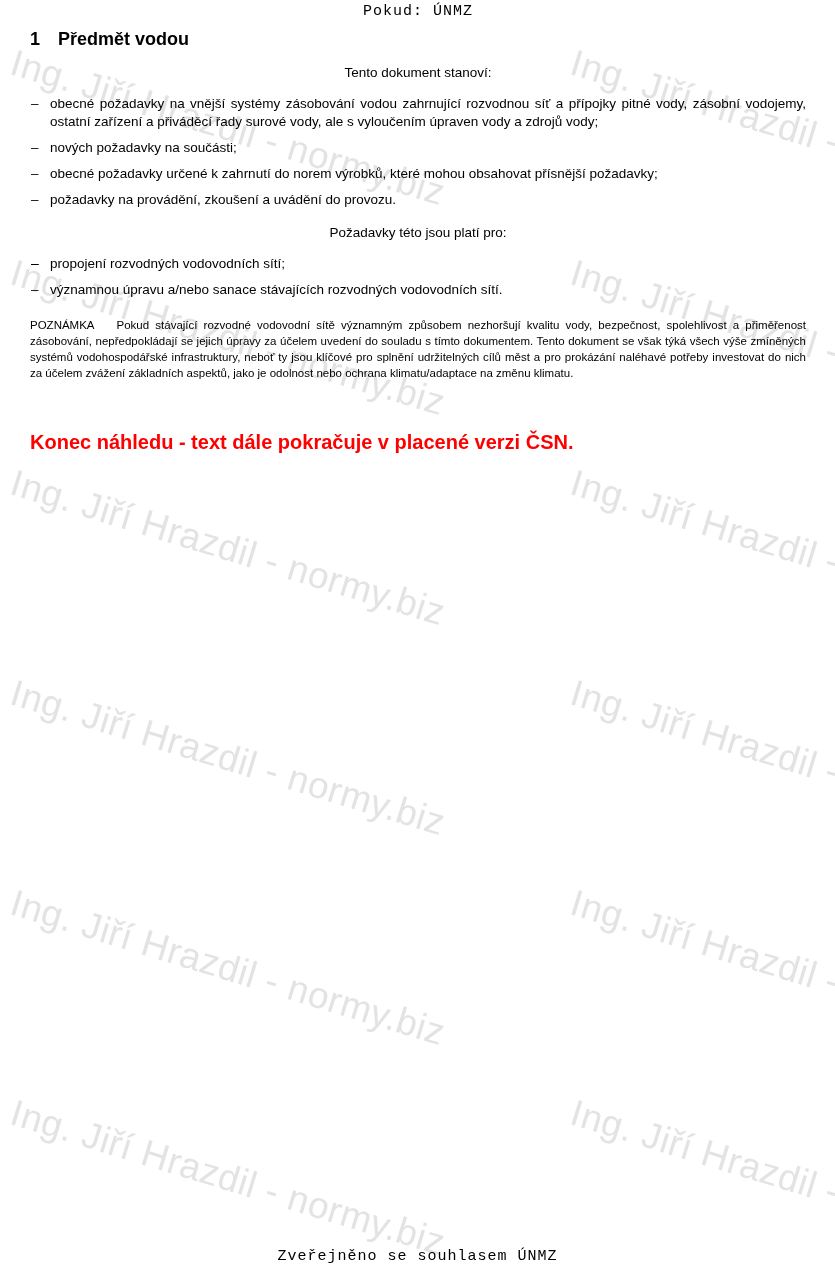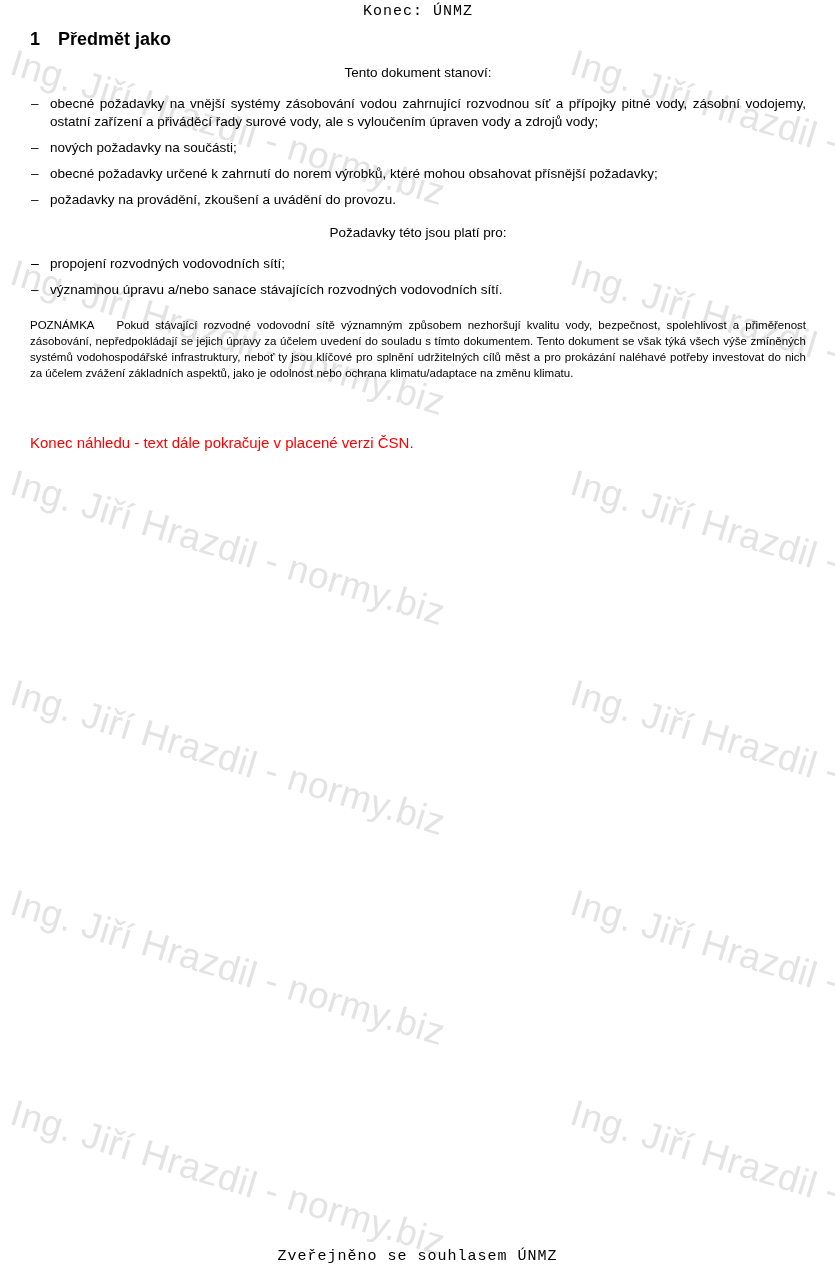--- a/index.html
+++ b/index.html
@@ -75,22 +75,22 @@
   li.justify span.li-text-wrap { display: block; text-align: justify; }
   p.note-para {
     margin: 18px 0 0 0;
     font-size: 11.5px;
     line-height: 16px;
     text-align: justify;
   }
   .note-label { margin-right: 22px; }
   p.preview-end {
     margin: 52px 0 11px 0;
-    font-size: 15px;
-    font-weight: normal;
+    font-size: 20px;
+    font-weight: bold;
     line-height: 19px;
   }
   .footer-line {
     position: absolute;
     left: 0;
     right: 0;
     top: 1248px;
     text-align: center;
     font-family: "Liberation Mono", monospace;
     font-size: 15px;
@@ -113,23 +113,23 @@
       <div class="wm" style="left: 18px; top: 672px; color: rgb(227, 227, 227);">Ing. Jiří Hrazdil - normy.biz</div>
       <div class="wm" style="left: 578px; top: 672px; color: rgb(227, 227, 227);">Ing. Jiří Hrazdil - normy.biz</div>
       <div class="wm" style="left: 18px; top: 882px; color: rgb(227, 227, 227);">Ing. Jiří Hrazdil - normy.biz</div>
       <div class="wm" style="left: 578px; top: 882px; color: rgb(227, 227, 227);">Ing. Jiří Hrazdil - normy.biz</div>
       <div class="wm" style="left: 18px; top: 1092px; color: rgb(227, 227, 227);">Ing. Jiří Hrazdil - normy.biz</div>
       <div class="wm" style="left: 578px; top: 1092px; color: rgb(227, 227, 227);">Ing. Jiří Hrazdil - normy.biz</div>
     </div>
 
   <div class="content">
 
-    <div class="src-line">Konec: ÚNMZ</div>
+    <div class="src-line">Pokud: ÚNMZ</div>
 
-    <h1 class="section-heading"><span class="sec-num">1</span><span>Předmět jako</span></h1>
+    <h1 class="section-heading"><span class="sec-num">1</span><span>Předmět vodou</span></h1>
 
     <p class="body-para">Tento dokument stanoví:</p>
 
     <ul class="dash-list">
       <li class="justify">
         <span class="marker">–</span>
         <span class="li-text-wrap">obecné požadavky na vnější systémy zásobování vodou zahrnující rozvodnou síť a přípojky pitné vody, zásobní vodojemy, ostatní zařízení a přiváděcí řady surové vody, ale s vyloučením úpraven vody a zdrojů vody;</span>
       </li>
       <li>
         <span class="marker">–</span>

